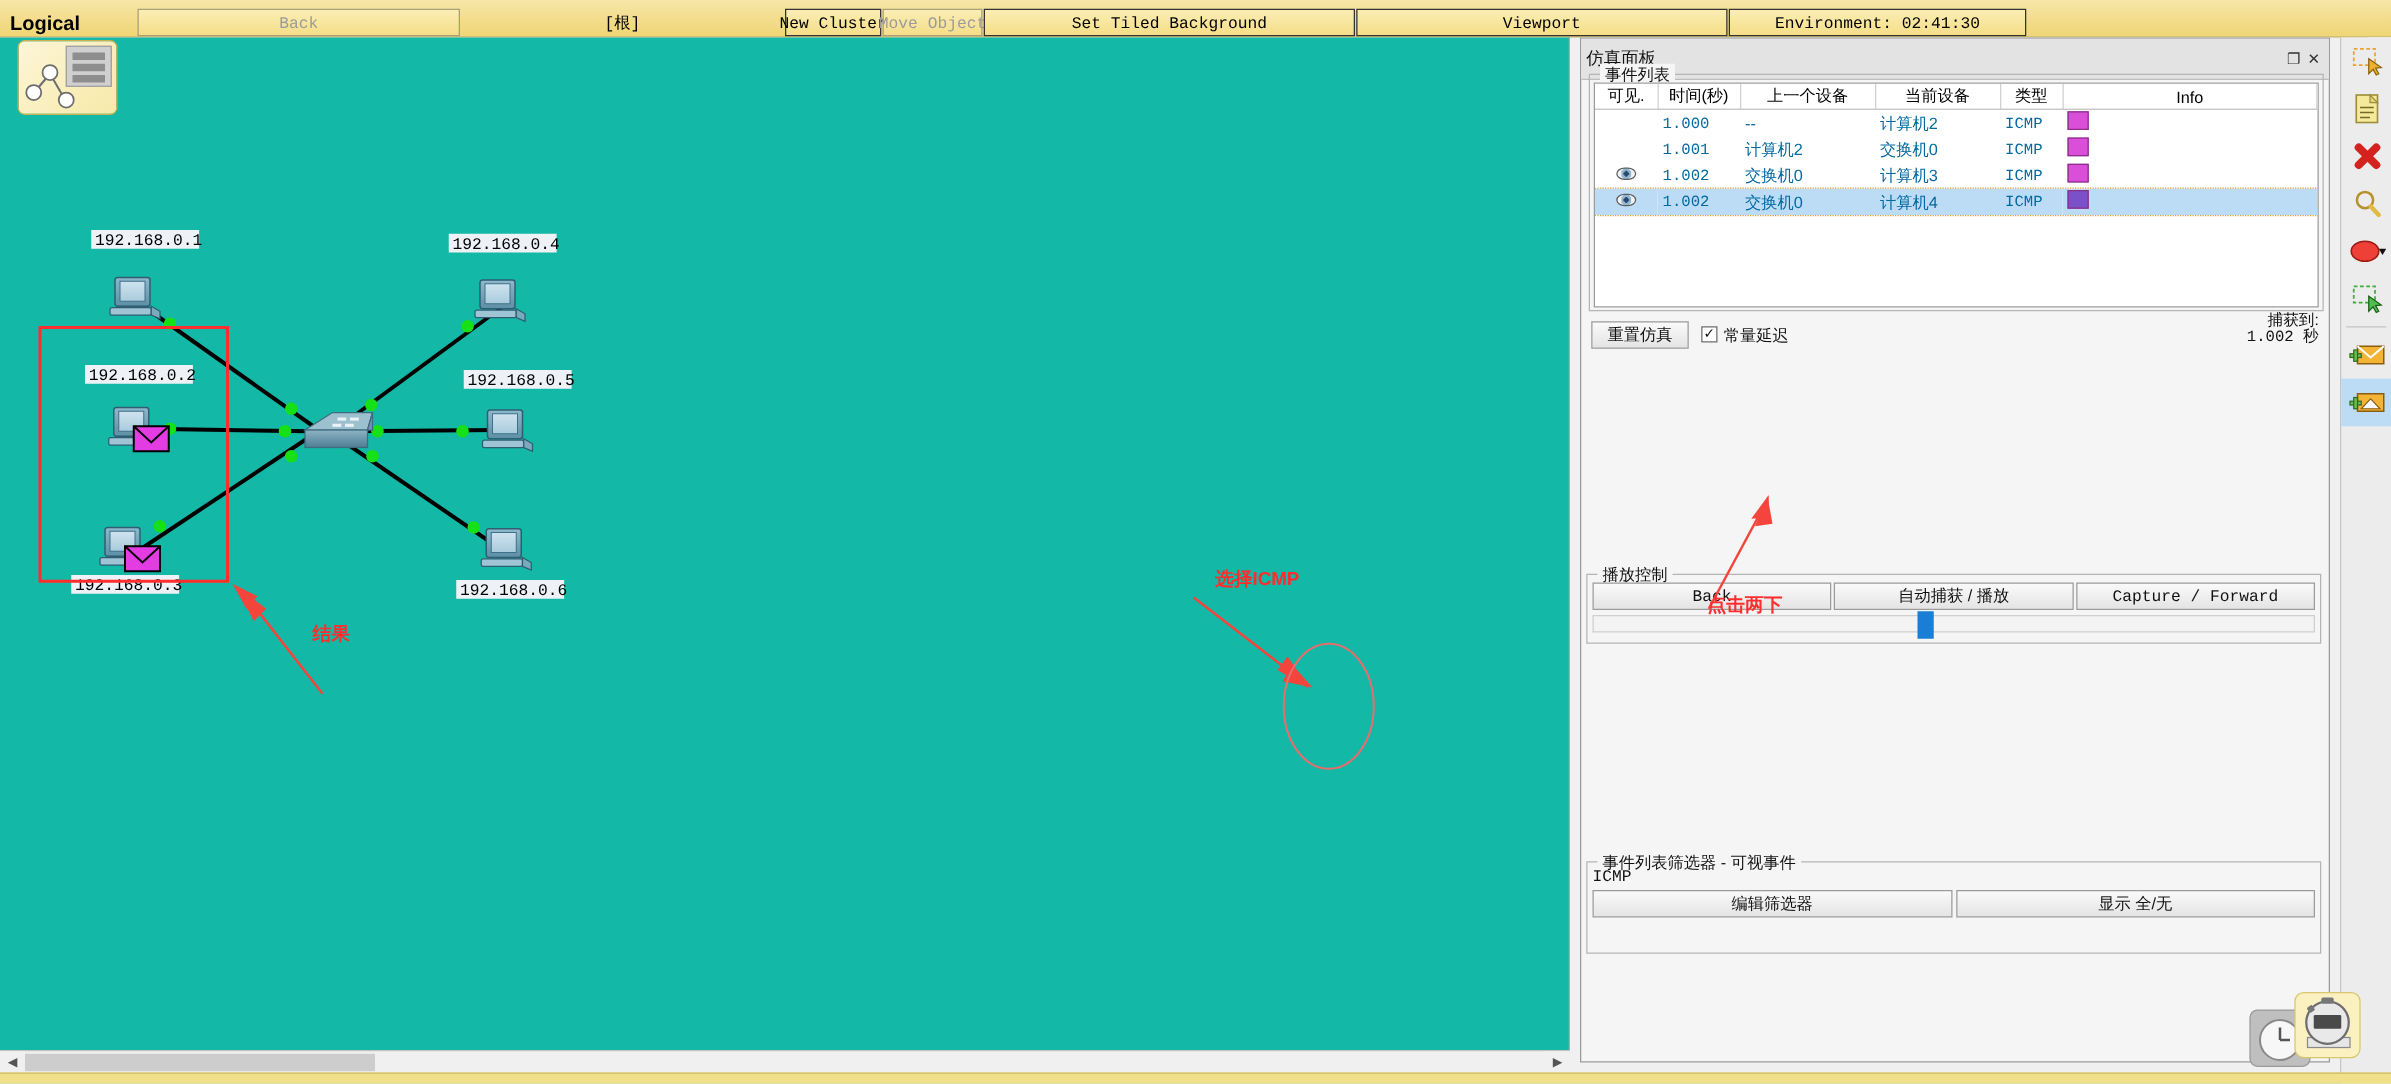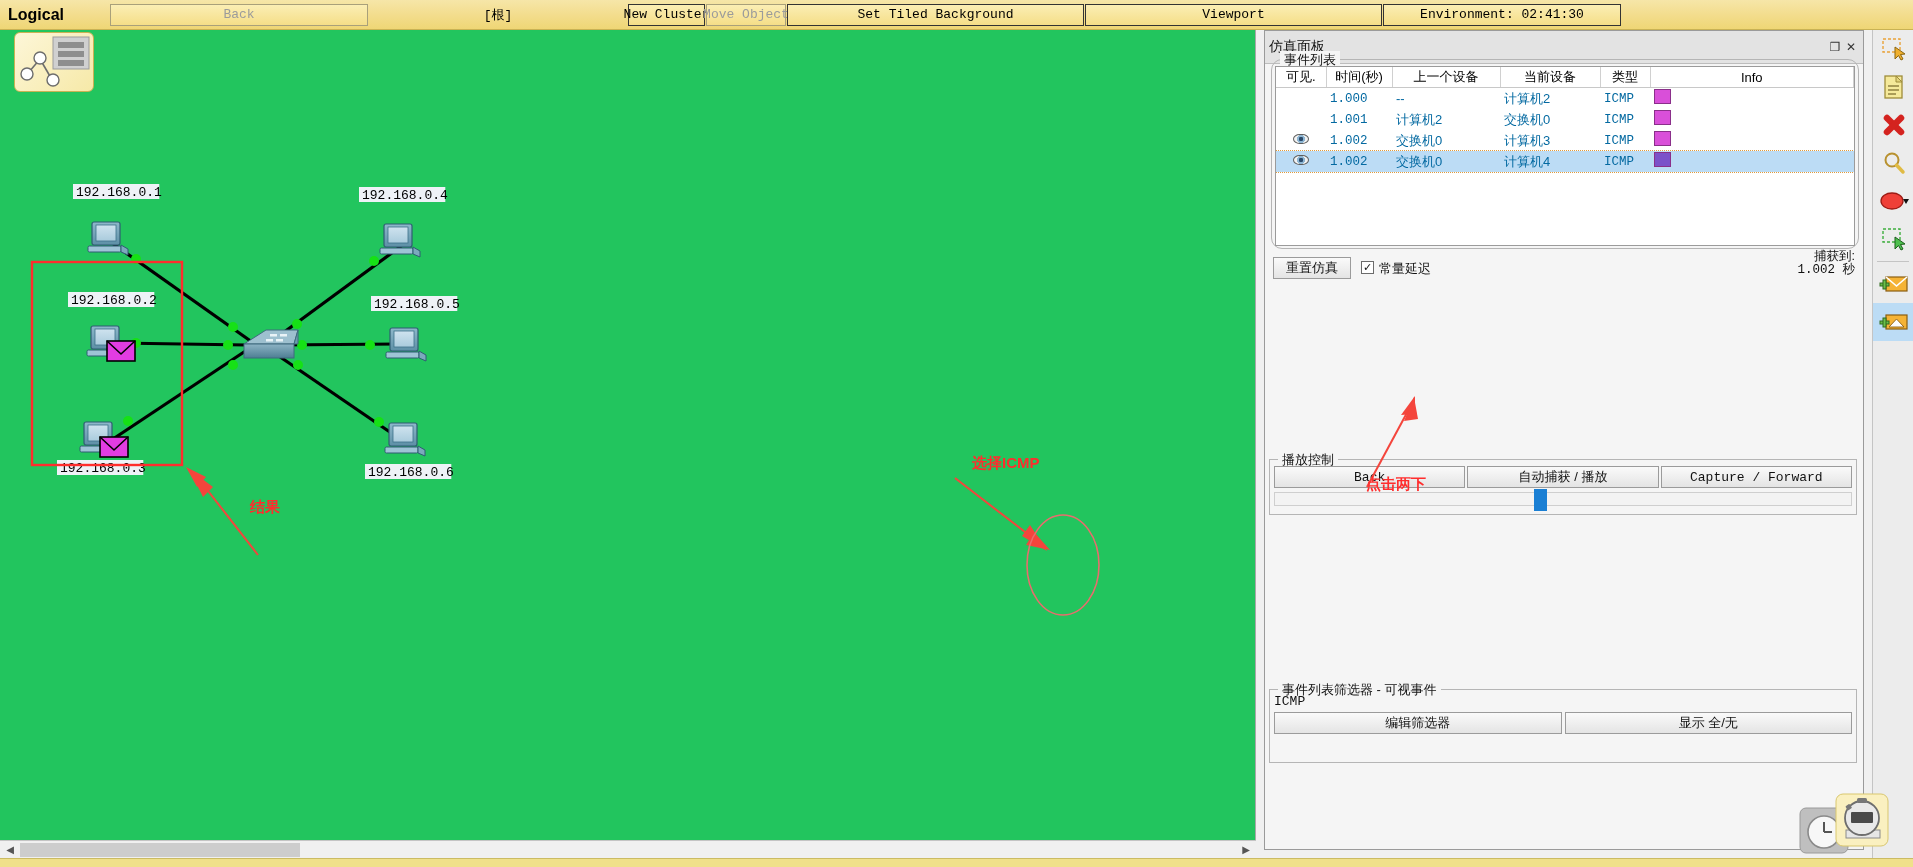--- a/index.html
+++ b/index.html
@@ -10,41 +10,41 @@
     background:#f0f0f0;
     overflow:hidden;
     position:relative;
   }
 
   
   #topbar {
     position:absolute; left:0; top:0; width:1913px; height:30px;
     background:linear-gradient(to bottom,#f6e6a8 0%, #f3dd8e 50%, #efd675 100%);
     border-bottom:1px solid #c9b254;
-    display:flex; align-items:center;
+    display:flex; align-items:flex-end;
   }
   #topbar .lbl-logical {
     font-family:"Liberation Sans", sans-serif;
     font-weight:bold; font-size:16px; color:#000;
     padding-left:8px; width:110px;
   }
   .tbtn {
     height:22px; border:1px solid #333;
     background:linear-gradient(to bottom,#fbeeb4,#f5de88);
     font-family:"Liberation Mono", monospace; font-size:13px;
     display:flex; align-items:center; justify-content:center;
     color:#000; cursor:pointer; margin-right:1px; white-space:nowrap;
   }
   .tbtn.disabled { color:#9b9b9b; border-color:#a9a07a; }
   .tbtn.plain { border:none; background:transparent; }
 
   
   #workspace {
     position:absolute; left:0; top:30px; width:1256px; height:810px;
-    background:#22c55e; border-right:1px solid #a8a8a8;
+    background:#14b8a6; border-right:1px solid #a8a8a8;
     overflow:hidden;
   }
   #logical-badge {
     position:absolute; left:14px; top:2px; width:80px; height:60px;
     background:linear-gradient(135deg,#fdf6d8,#f6e9a8);
     border:1px solid #c9b254; border-radius:6px;
   }
   #net-svg { position:absolute; left:0; top:0; }
 
   
@@ -80,21 +80,21 @@
   .titlebtn { width:16px; height:16px; display:flex; align-items:center; justify-content:center;
               font-size:12px; color:#333; cursor:pointer; }
 
   .groupbox { position:absolute; border:1px solid #b5b5b5; }
   .group-legend {
     position:absolute; top:-9px; left:8px; background:#f5f5f5; padding:0 4px;
     font-size:13px; color:#111; white-space:nowrap;
   }
 
   
-  #evt-group { left:6px; top:28px; width:588px; height:190px;border-radius:11px; }
+  #evt-group { left:6px; top:28px; width:588px; height:190px; }
   #evt-table { position:absolute; left:3px; top:6px; width:580px; height:180px;
                background:#fff; border:1px solid #9b9b9b; overflow:hidden; }
   table.evt { border-collapse:collapse; width:100%; font-size:13px; }
   table.evt th {
     font-weight:normal; text-align:center; padding:1px 4px;
     border-right:1px solid #d0d0d0; border-bottom:1px solid #c8c8c8;
     background:#fff; color:#000; font-size:13px;
   }
   table.evt td {
     padding:1px 4px; color:#0369a1; font-family:"Liberation Mono", monospace; font-size:12.5px;

